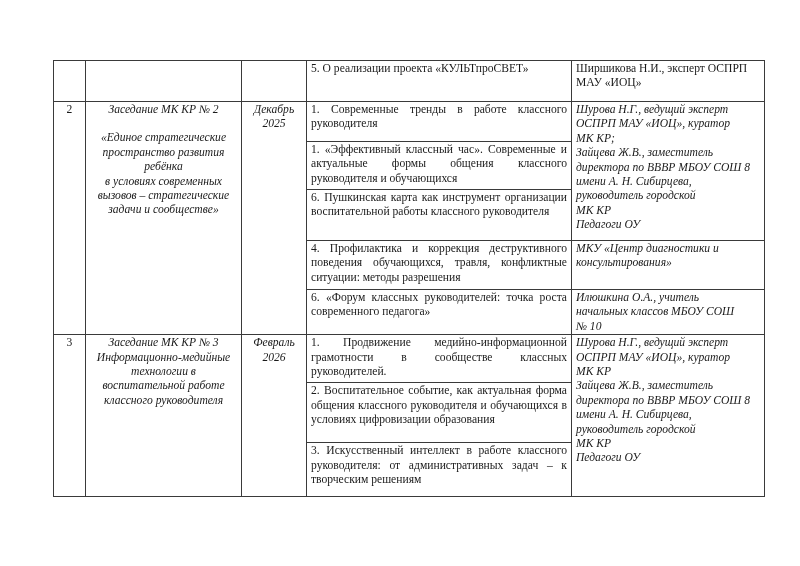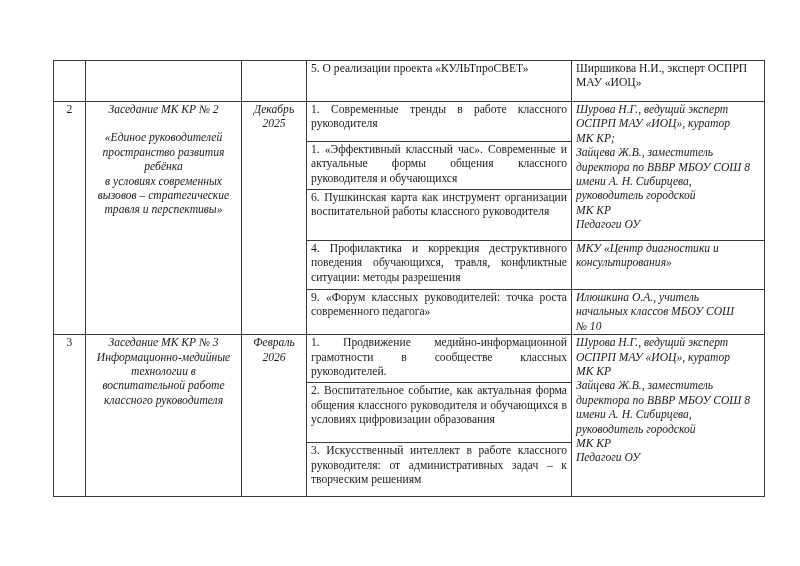--- a/index.html
+++ b/index.html
@@ -67,26 +67,26 @@
       <td class="center"></td>
       <td class="topic">5. О реализации проекта «КУЛЬТпроСВЕТ»</td>
       <td>Ширшикова Н.И., эксперт ОСПРП МАУ «ИОЦ»</td>
     </tr>
 
     <tr style="height:40px;">
       <td class="center" rowspan="5">2</td>
       <td class="center" rowspan="5">
         <span class="line">Заседание МК КР № 2</span>
         <span class="spacer"></span>
-        <span class="line">«Единое руководителей</span>
+        <span class="line">«Единое стратегические</span>
         <span class="line">пространство развития</span>
         <span class="line">ребёнка</span>
         <span class="line">в условиях современных</span>
         <span class="line">вызовов – стратегические</span>
-        <span class="line">травля и перспективы»</span>
+        <span class="line">задачи и сообществе»</span>
       </td>
       <td class="center" rowspan="5">
         <span class="line">Декабрь</span>
         <span class="line">2025</span>
       </td>
       <td class="topic">1. Современные тренды в работе классного руководителя</td>
       <td rowspan="3">
         <span class="line">Шурова Н.Г., ведущий эксперт</span>
         <span class="line">ОСПРП МАУ «ИОЦ», куратор</span>
         <span class="line">МК КР;</span>
@@ -105,21 +105,21 @@
       <td class="topic">6. Пушкинская карта как инструмент организации воспитательной работы классного руководителя</td>
     </tr>
     <tr style="height:49px;">
       <td class="topic">4. Профилактика и коррекция деструктивного поведения обучающихся, травля, конфликтные ситуации: методы разрешения</td>
       <td>
         <span class="line">МКУ «Центр диагностики и</span>
         <span class="line">консультирования»</span>
       </td>
     </tr>
     <tr style="height:44px;">
-      <td class="topic">9. «Форум классных руководителей: точка роста современного педагога»</td>
+      <td class="topic">6. «Форум классных руководителей: точка роста современного педагога»</td>
       <td>
         <span class="line">Илюшкина О.А., учитель</span>
         <span class="line">начальных классов МБОУ СОШ</span>
         <span class="line">№ 10</span>
       </td>
     </tr>
 
     <tr style="height:48px;">
       <td class="center" rowspan="3">3</td>
       <td class="center" rowspan="3">

